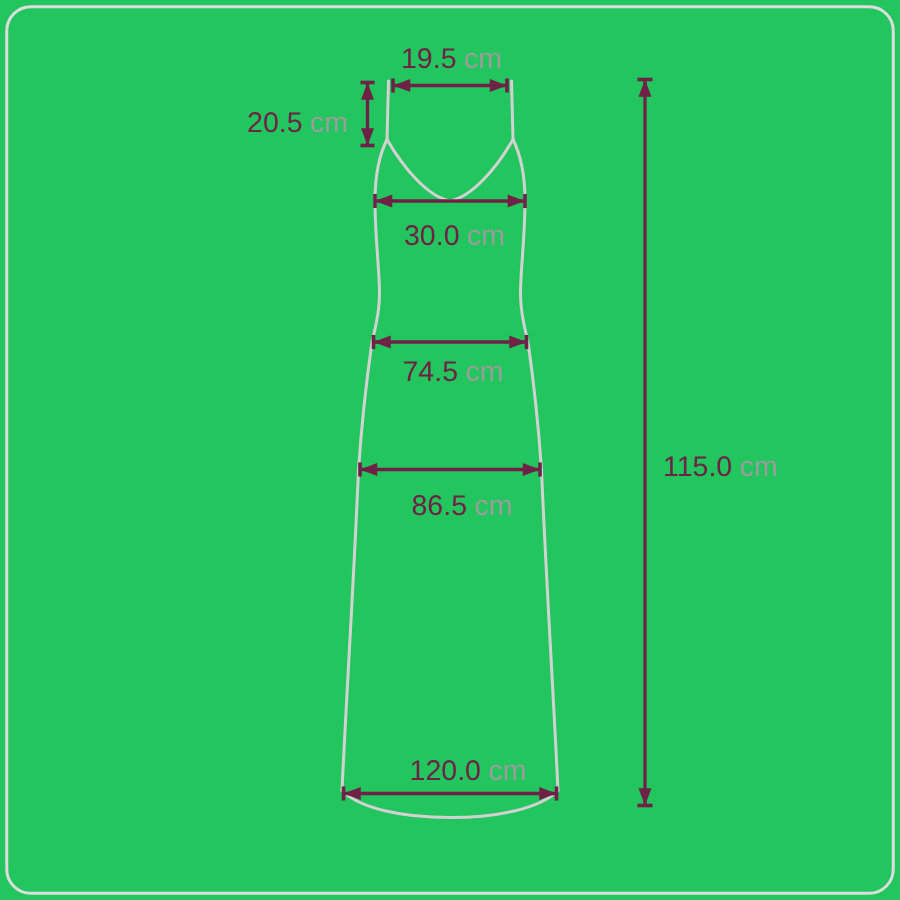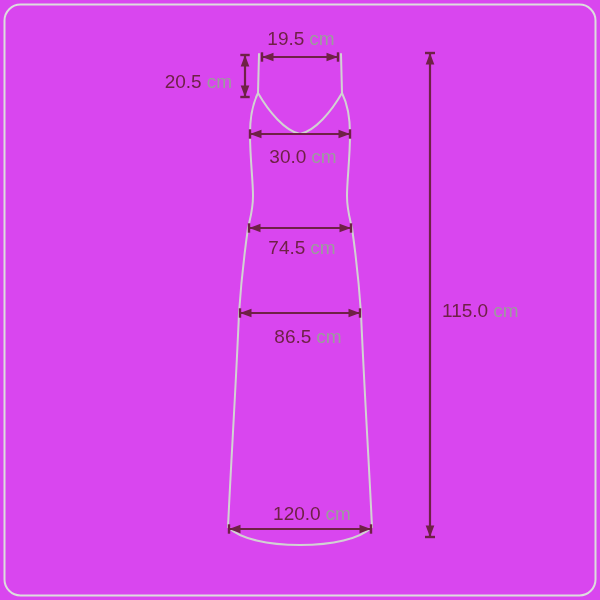--- a/index.html
+++ b/index.html
@@ -1,19 +1,19 @@
 <!DOCTYPE html>
 <html><head>
 <meta charset="utf-8">
 <style>
   html,body{margin:0;padding:0;background:#ffffff;}
   .stage{
     width:600px;height:600px;position:relative;
     font-family:"Liberation Sans",sans-serif;
-    background:#d946ef;
+    background:#22c55e;
   }
   svg{display:block;}
   .garment{fill:none;stroke:#d2d2d2;stroke-width:2;stroke-linecap:round;stroke-linejoin:round;}
   .dim{stroke:#6f2146;stroke-width:2.2;fill:none;}
   .dimcap{stroke:#6f2146;stroke-width:2.4;fill:none;}
   .dimarrow{fill:#6f2146;stroke:none;}
   .frame{fill:none;stroke:#dddddd;stroke-width:2;}
   text{font-family:"Liberation Sans",sans-serif;font-size:19px;}
   .val{fill:#6f2146;}
   .unit{fill:#9c9c9c;}

